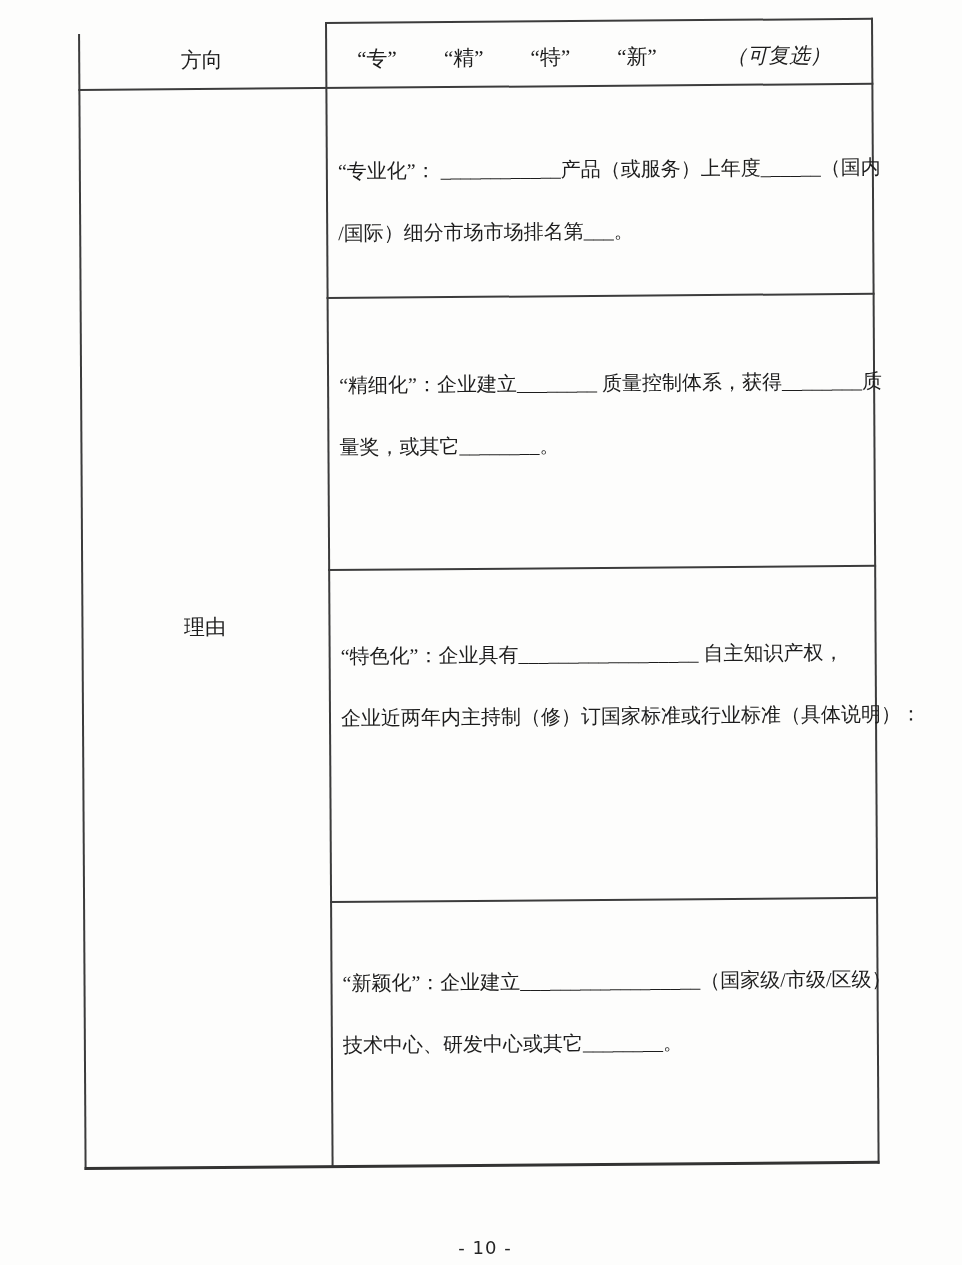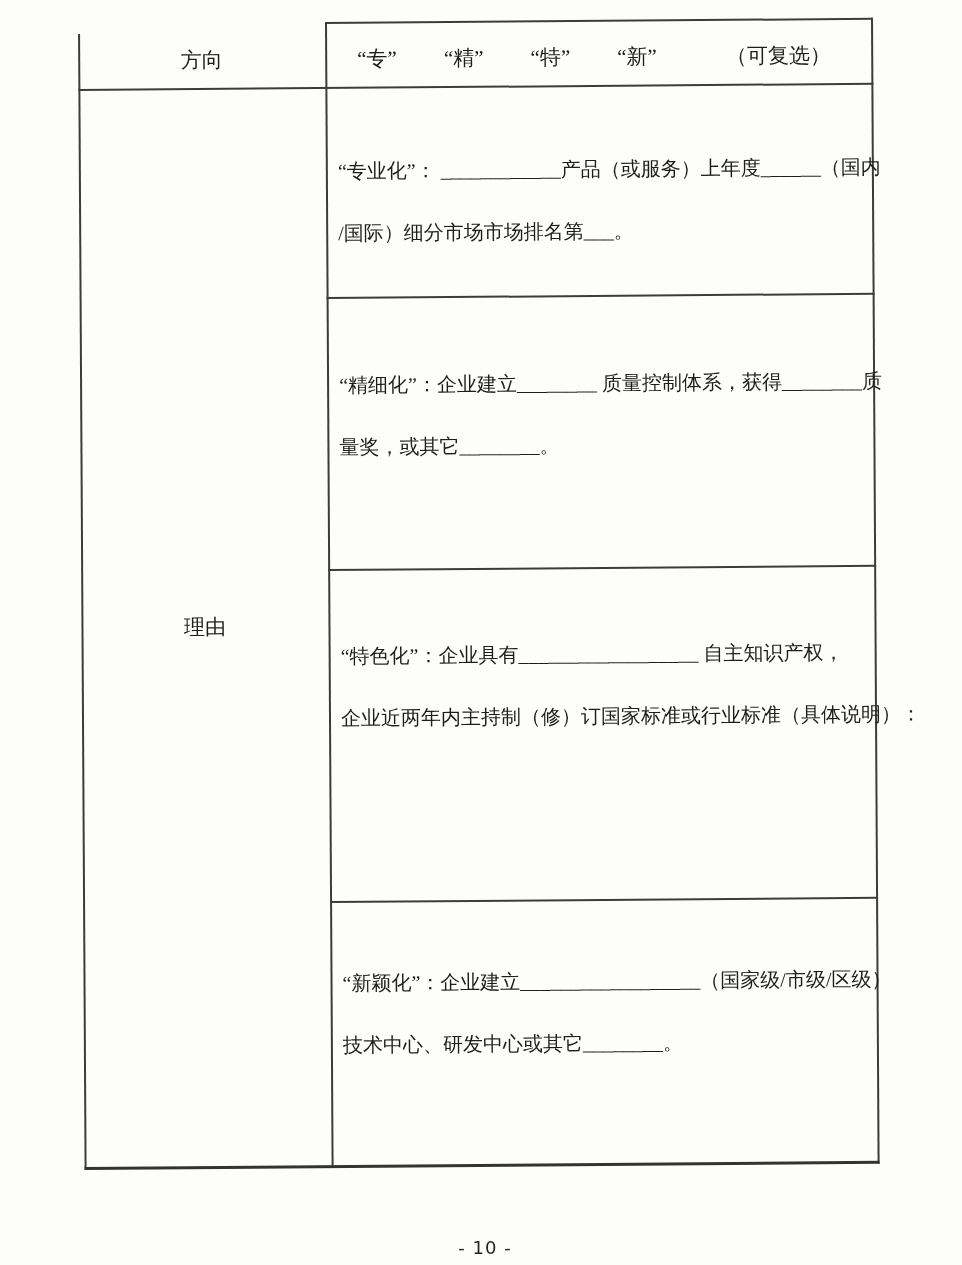--- a/index.html
+++ b/index.html
@@ -32,21 +32,21 @@
     position:absolute; left:0; top:8px; width:247px; height:57px;
     display:flex; align-items:center; justify-content:center;
     font-size:21px;
   }
   .hdr-right {
     position:absolute; left:249px; top:8px; width:544px; height:57px;
     display:flex; align-items:center;
     padding-left:30px; box-sizing:border-box; font-size:21px;
   }
   .opt { margin-right:47px; }
-  .opt-last { margin-left:22px; margin-right:0; }
+  .opt-last { margin-left:22px; margin-right:0;font-style:italic; }
 
   .reason-left {
     position:absolute; left:0; top:65px; width:247px; height:1078px;
     display:flex; align-items:center; justify-content:center;
     font-size:21px;
   }
   .rcell {
     position:absolute; left:249px; width:544px; box-sizing:border-box;
     padding-left:10px; font-size:20px; line-height:62px;
     white-space:nowrap; overflow:visible;

